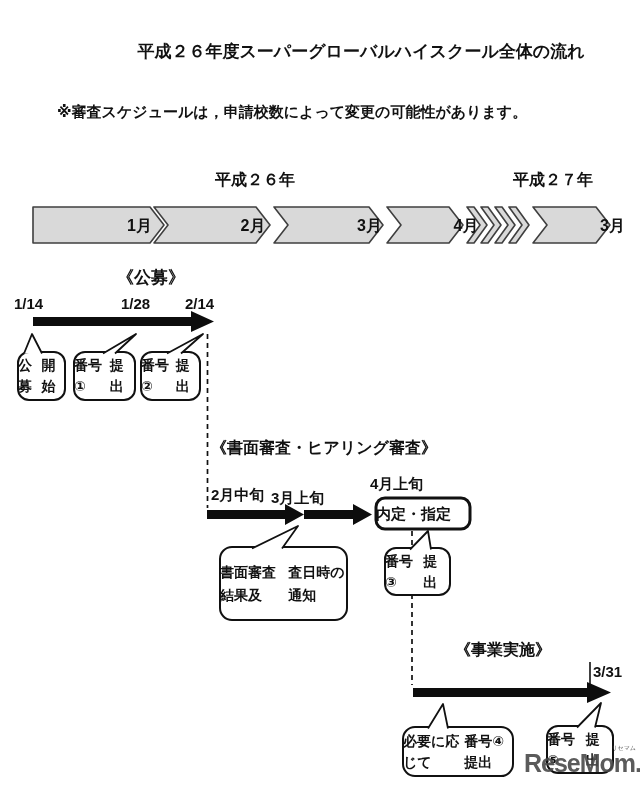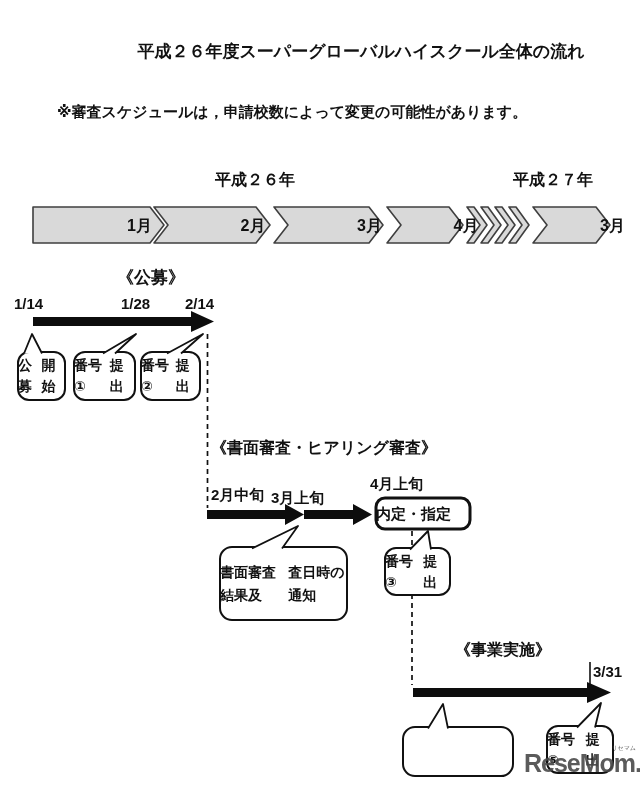--- a/index.html
+++ b/index.html
@@ -123,20 +123,24 @@
     <div>査日時の通知</div>
   </div>
   <div class="bubble-txt" style="left:385px;top:548px;width:65px;height:47px;font-size:14px;">
     <div>番号③</div>
     <div>提出</div>
   </div>
 
   <div class="txt" style="left:455px;top:640px;font-size:16px;">《事業実施》</div>
   <div class="txt" style="left:593px;top:663px;font-size:15px;">3/31</div>
 
+  <div class="bubble-txt" style="left:403px;top:727px;width:110px;height:49px;font-size:14px;">
+    <div>必要に応じて</div>
+    <div>番号④提出</div>
+  </div>
   <div class="bubble-txt" style="left:547px;top:726px;width:66px;height:47px;font-size:14px;">
     <div>番号⑤</div>
     <div>提出</div>
   </div>
 
   <div id="watermark">
     <span>ReseMom.</span>
     <span class="ruby">リセマム</span>
   </div>
 

